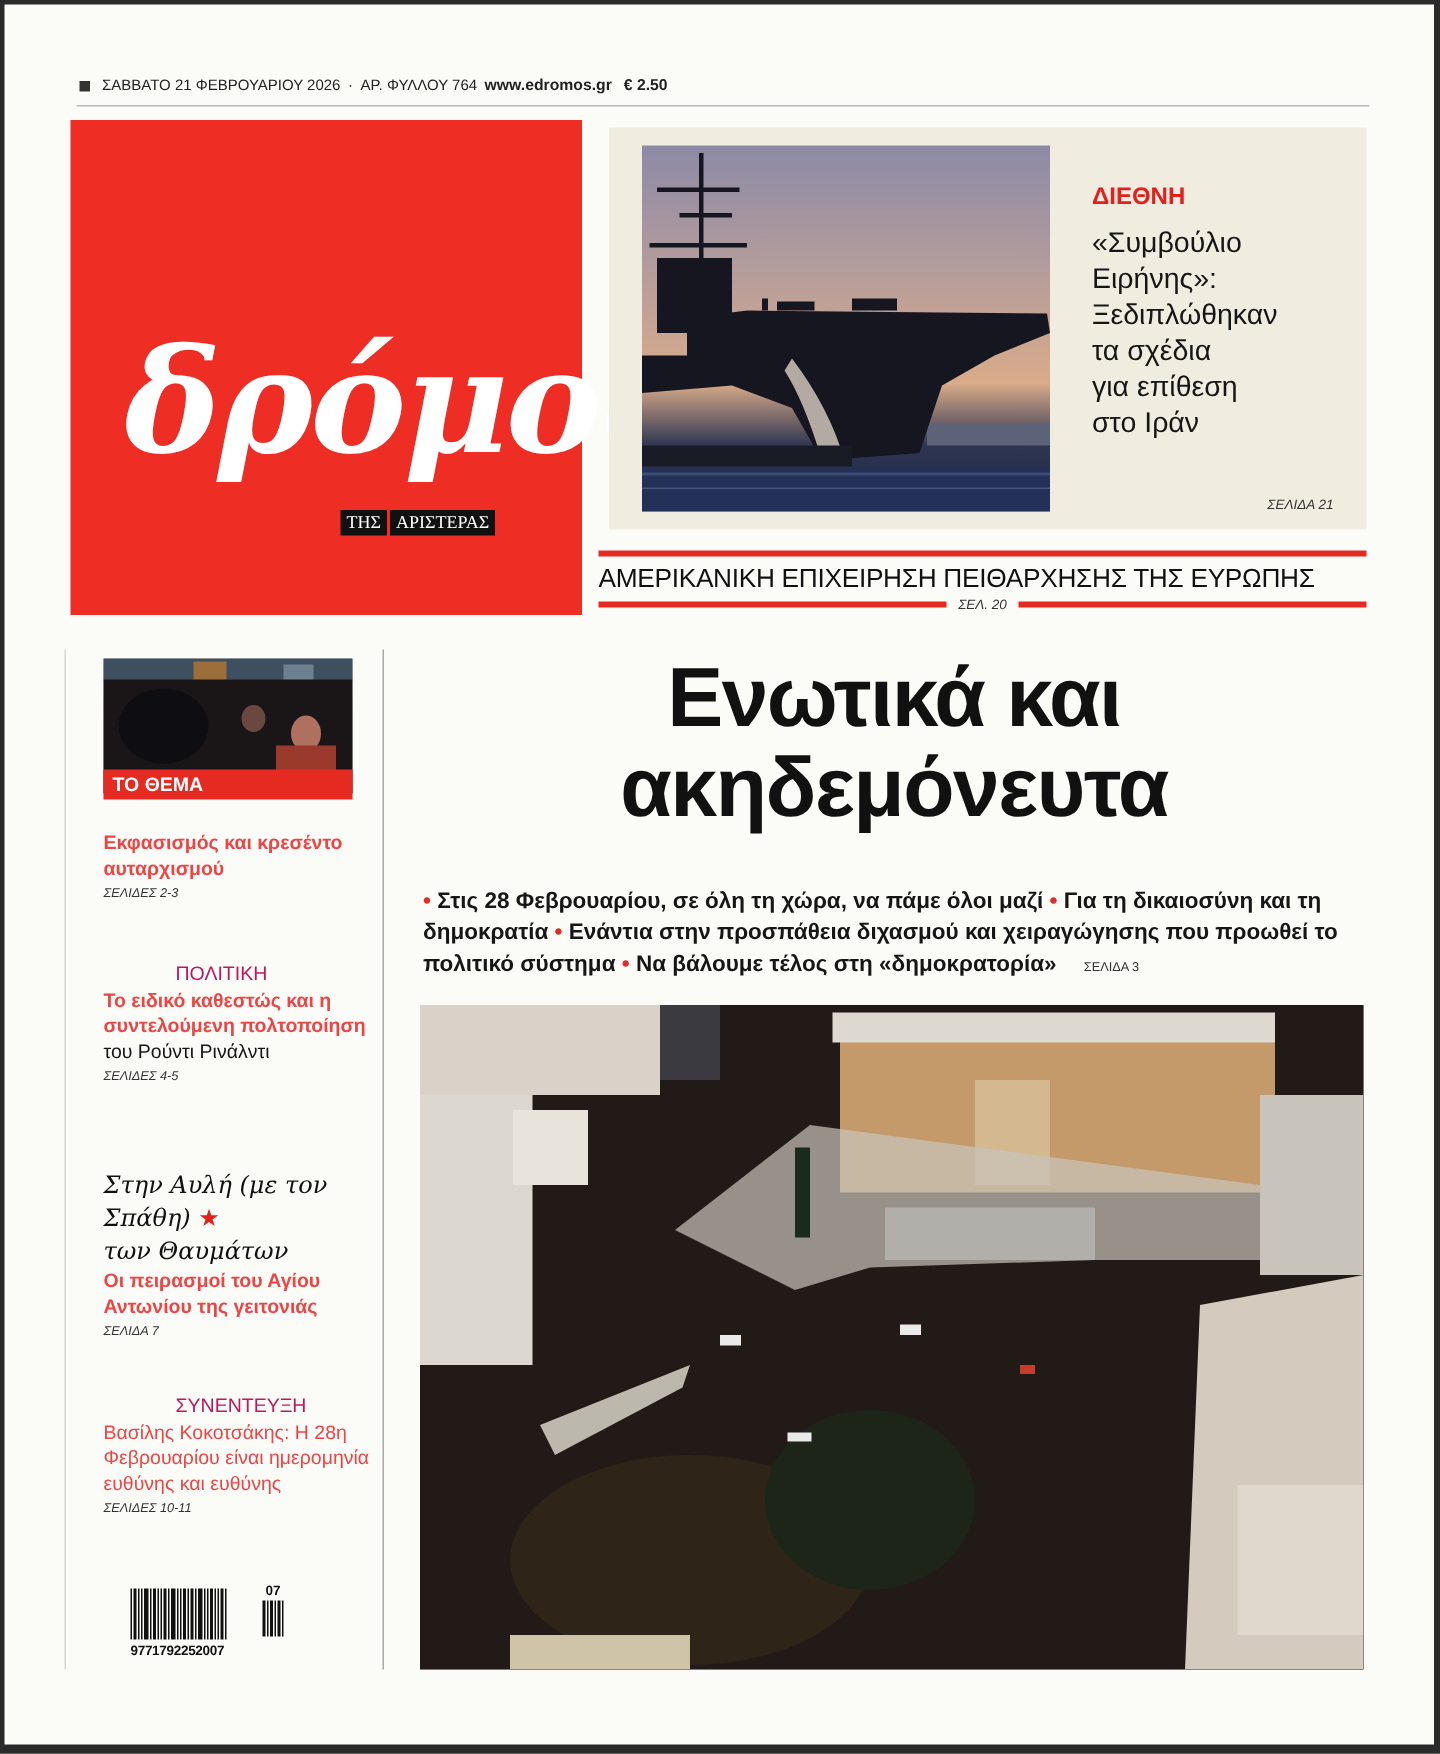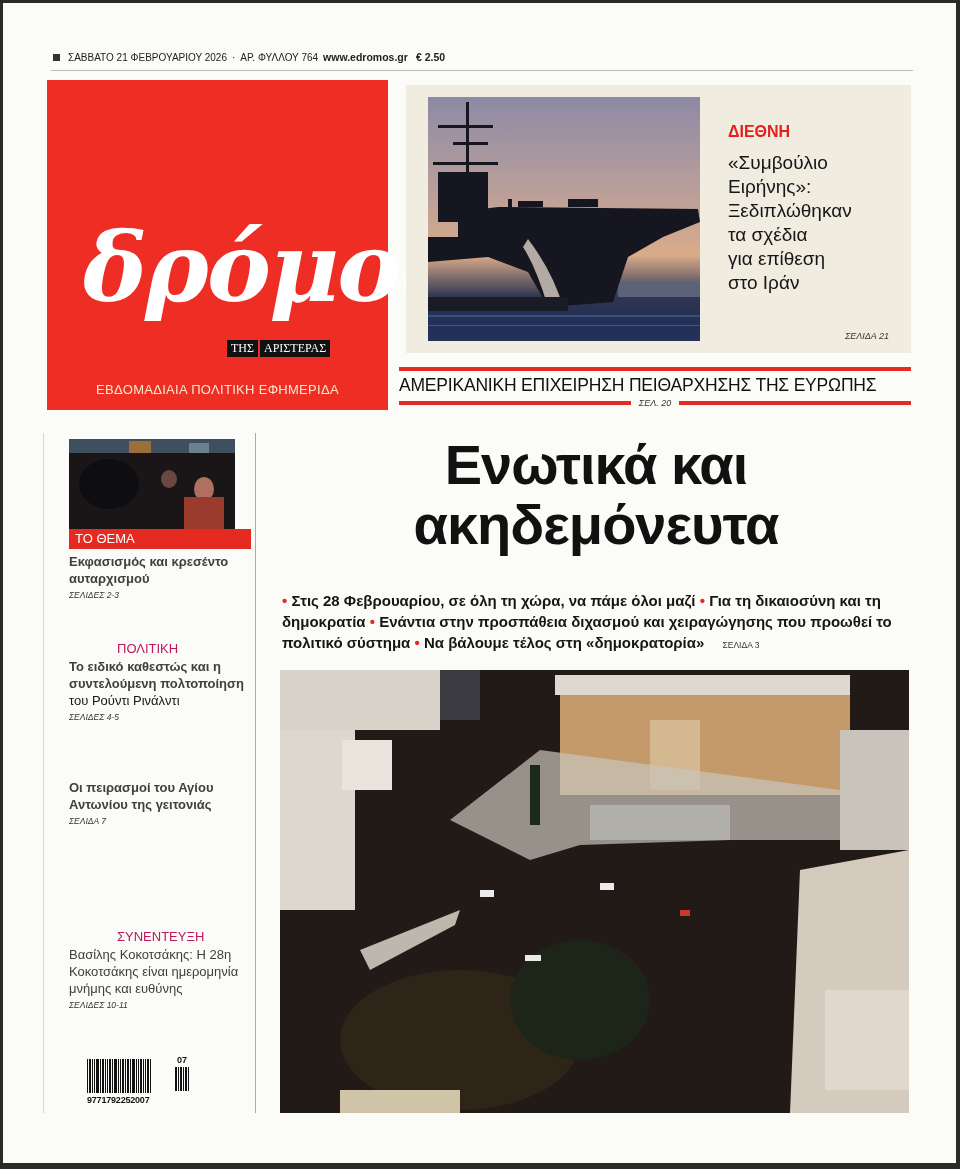--- a/index.html
+++ b/index.html
@@ -58,26 +58,26 @@
   .banner .bottom .sel { font-style: italic; font-size: 9px; color: #333; }
 
   .side { position: absolute; left: 48px; top: 430px; width: 205px; height: 680px; }
   .side .vline { position: absolute; right: 0; top: 0; width: 1px; height: 100%; background: #aaa; }
   .side .vline-l { position: absolute; left: -8px; top: 0; width: 1px; height: 100%; background: #d5d5d5; }
   .theme-photo {
     position: absolute; left: 18px; top: 6px; width: 166px; height: 90px; overflow: hidden;
     background: linear-gradient(180deg, #3b4450 0%, #1e1c20 30%, #151313 100%);
   }
   .theme-label {
-    position: absolute; left: 18px; top: 96px; width: 182px; height: 20px; background: #e52a22;
-    color: #fff; font-weight: normal; font-size: 13px; padding: 2px 6px;
+    position: absolute; left: 18px; top: 80px; width: 166px; height: 20px; background: #e52a22;
+    color: #fff; font-weight: bold; font-size: 13px; padding: 2px 6px;
   }
   .side .story { position: absolute; left: 18px; width: 180px; }
   .side .story .kicker { color: #be185d; font-weight: normal; font-size: 13px; margin-bottom: 2px; margin-left: 48px; }
-  .side .story .head { font-weight: bold; font-size: 13px; line-height: 17px; color: #404040; }
+  .side .story .head { font-weight: bold; font-size: 13px; line-height: 17px; color: #ef4444; }
   .side .story .byline { font-size: 13px; line-height: 17px; color: #161616; }
   .side .story .pages { font-style: italic; font-size: 8.5px; color: #333; margin-top: 3px; }
   .column-logo { font-family: "DejaVu Serif", serif; font-style: italic; font-size: 16px; line-height: 22px; color: #111; }
   .column-logo .star { color: #e3201b; font-style: normal; }
 
   .barcode { position: absolute; left: 36px; top: 624px; }
   .barcode .bars { display: flex; align-items: flex-end; height: 36px; gap: 1px; }
   .barcode .bars i { display: block; background: #111; height: 34px; }
   .barcode .num { font-weight: bold; font-size: 9px; letter-spacing: -0.2px; margin-top: 2px; }
   .barcode .issue { position: absolute; left: 90px; top: -2px; font-weight: bold; font-size: 9px; }
@@ -112,21 +112,20 @@
     <span class="price">€ 2.50</span>
   </div>
   <div class="rule-top"></div>
 
   <div class="masthead">
     <div class="logo">δρόμος</div>
     <div class="sub">
       <span>ΤΗΣ</span>
       <span>ΑΡΙΣΤΕΡΑΣ</span>
     </div>
-    <div class="tagline">ΕΒΔΟΜΑΔΙΑΙΑ ΠΟΛΙΤΙΚΗ ΕΦΗΜΕΡΙΔΑ</div>
   </div>
 
   <div class="intl-box">
     <div class="ship-photo">
       <svg viewBox="0 0 272 244" preserveAspectRatio="none">
         <rect x="0" y="215" width="272" height="29" fill="#233158"></rect>
         <rect x="0" y="218" width="272" height="2" fill="#5a6a90" opacity="0.5"></rect>
         <rect x="0" y="228" width="272" height="1" fill="#6a7aa0" opacity="0.5"></rect>
         <rect x="190" y="185" width="82" height="15" fill="#5c6278"></rect>
         <polygon points="0,140 30,140 30,115 70,110 270,112 272,125 235,140 200,160 185,205 120,210 100,175 60,160 0,165" fill="#151620"></polygon>
@@ -187,27 +186,31 @@
     </div>
 
     <div class="story" style="top:208px">
       <div class="kicker">ΠΟΛΙΤΙΚΗ</div>
       <div class="head">Το ειδικό καθεστώς και η συντελούμενη πολτοποίηση</div>
       <div class="byline">του Ρούντι Ρινάλντι</div>
       <div class="pages">ΣΕΛΙΔΕΣ 4-5</div>
     </div>
 
     <div class="story" style="top:346px">
+      <div class="column-logo">
+        <div><span>Στην Αυλή (με τον Σπάθη)</span> <span class="star">★</span></div>
+        <div>των Θαυμάτων</div>
+      </div>
       <div class="head">Οι πειρασμοί του Αγίου Αντωνίου της γειτονιάς</div>
       <div class="pages">ΣΕΛΙΔΑ 7</div>
     </div>
 
     <div class="story" style="top:496px">
       <div class="kicker">ΣΥΝΕΝΤΕΥΞΗ</div>
-      <div class="head" style="font-weight:normal">Βασίλης Κοκοτσάκης: Η 28η Κοκοτσάκης είναι ημερομηνία μνήμης και ευθύνης</div>
+      <div class="head" style="font-weight:normal">Βασίλης Κοκοτσάκης: Η 28η Φεβρουαρίου είναι ημερομηνία ευθύνης και ευθύνης</div>
       <div class="pages">ΣΕΛΙΔΕΣ 10-11</div>
     </div>
 
     <div class="barcode">
       <div class="bars">
         <i style="width:1px"></i>
           <i style="width:2px"></i>
           <i style="width:1px"></i>
           <i style="width:1px"></i>
           <i style="width:3px"></i>

